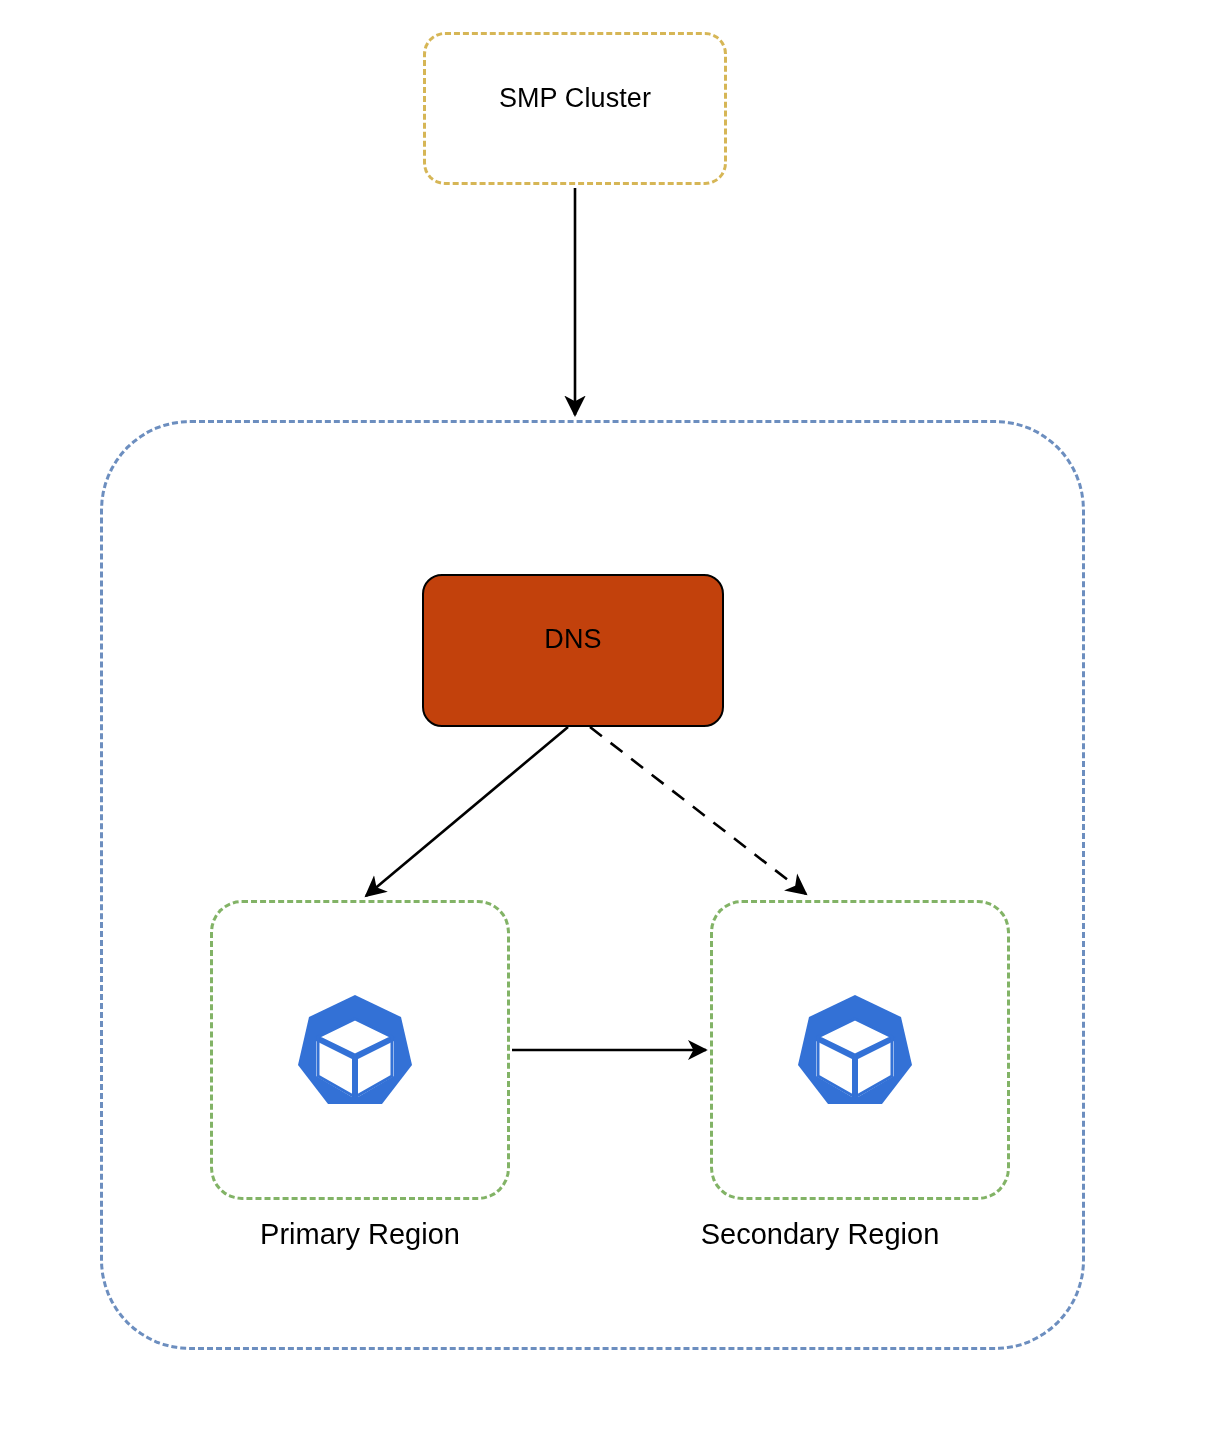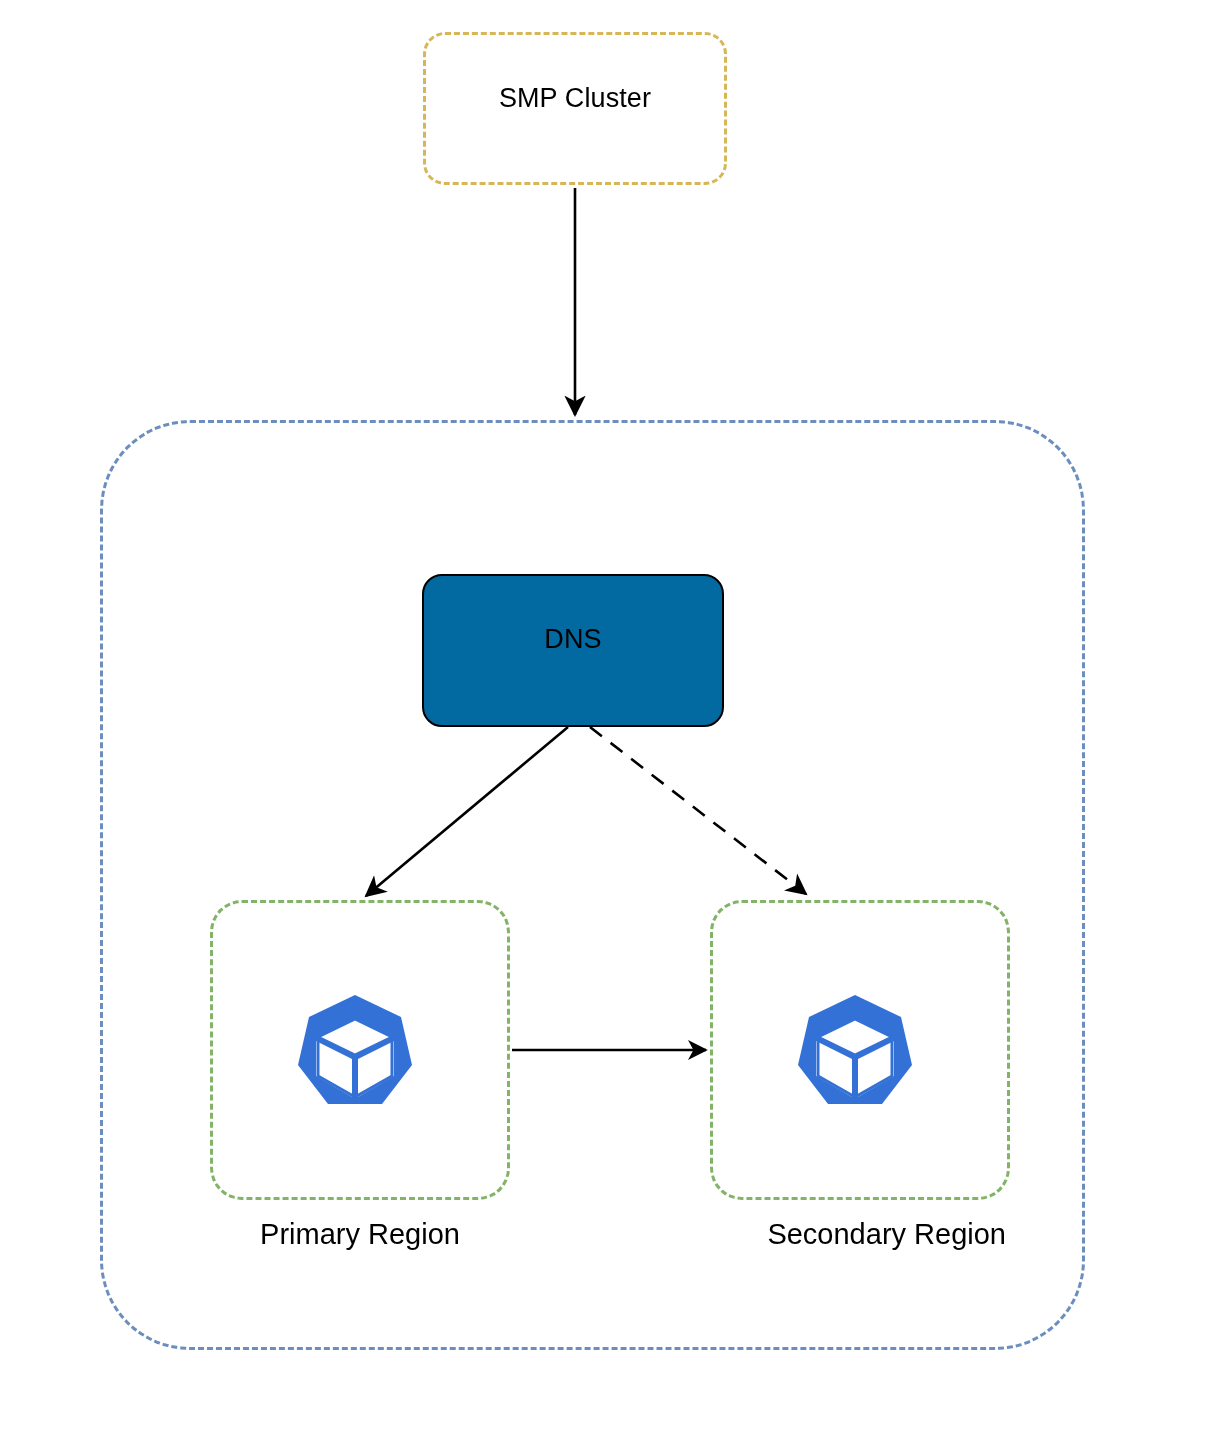--- a/index.html
+++ b/index.html
@@ -58,21 +58,21 @@
     border-radius: 90px;
   }
   
   #dns-box {
     left: 422px;
     top: 574px;
     width: 302px;
     height: 153px;
     border: 2.5px solid #000000;
     border-radius: 20px;
-    background: #0369a1;
+    background: #c2410c;
   }
   #dns-box .box-label {
     top: 47px;
   }
   
   .region-box {
     top: 900px;
     width: 300px;
     height: 300px;
     border: 3px dashed #82b366;
@@ -85,21 +85,21 @@
     position: absolute;
     top: 1218px;
     width: 300px;
     text-align: center;
     color: #000000;
     font-size: 29px;
     line-height: 32px;
     white-space: nowrap;
   }
   #caption-primary   { left: 210px; }
-  #caption-secondary { left: 706px; text-align: right; }
+  #caption-secondary { left: 670px; }
 
   
   .k8s-logo {
     position: absolute;
     width: 118px;
     height: 114px;
     top: 993px;
   }
   #k8s-primary   { left: 296px; }
   #k8s-secondary { left: 796px; }

